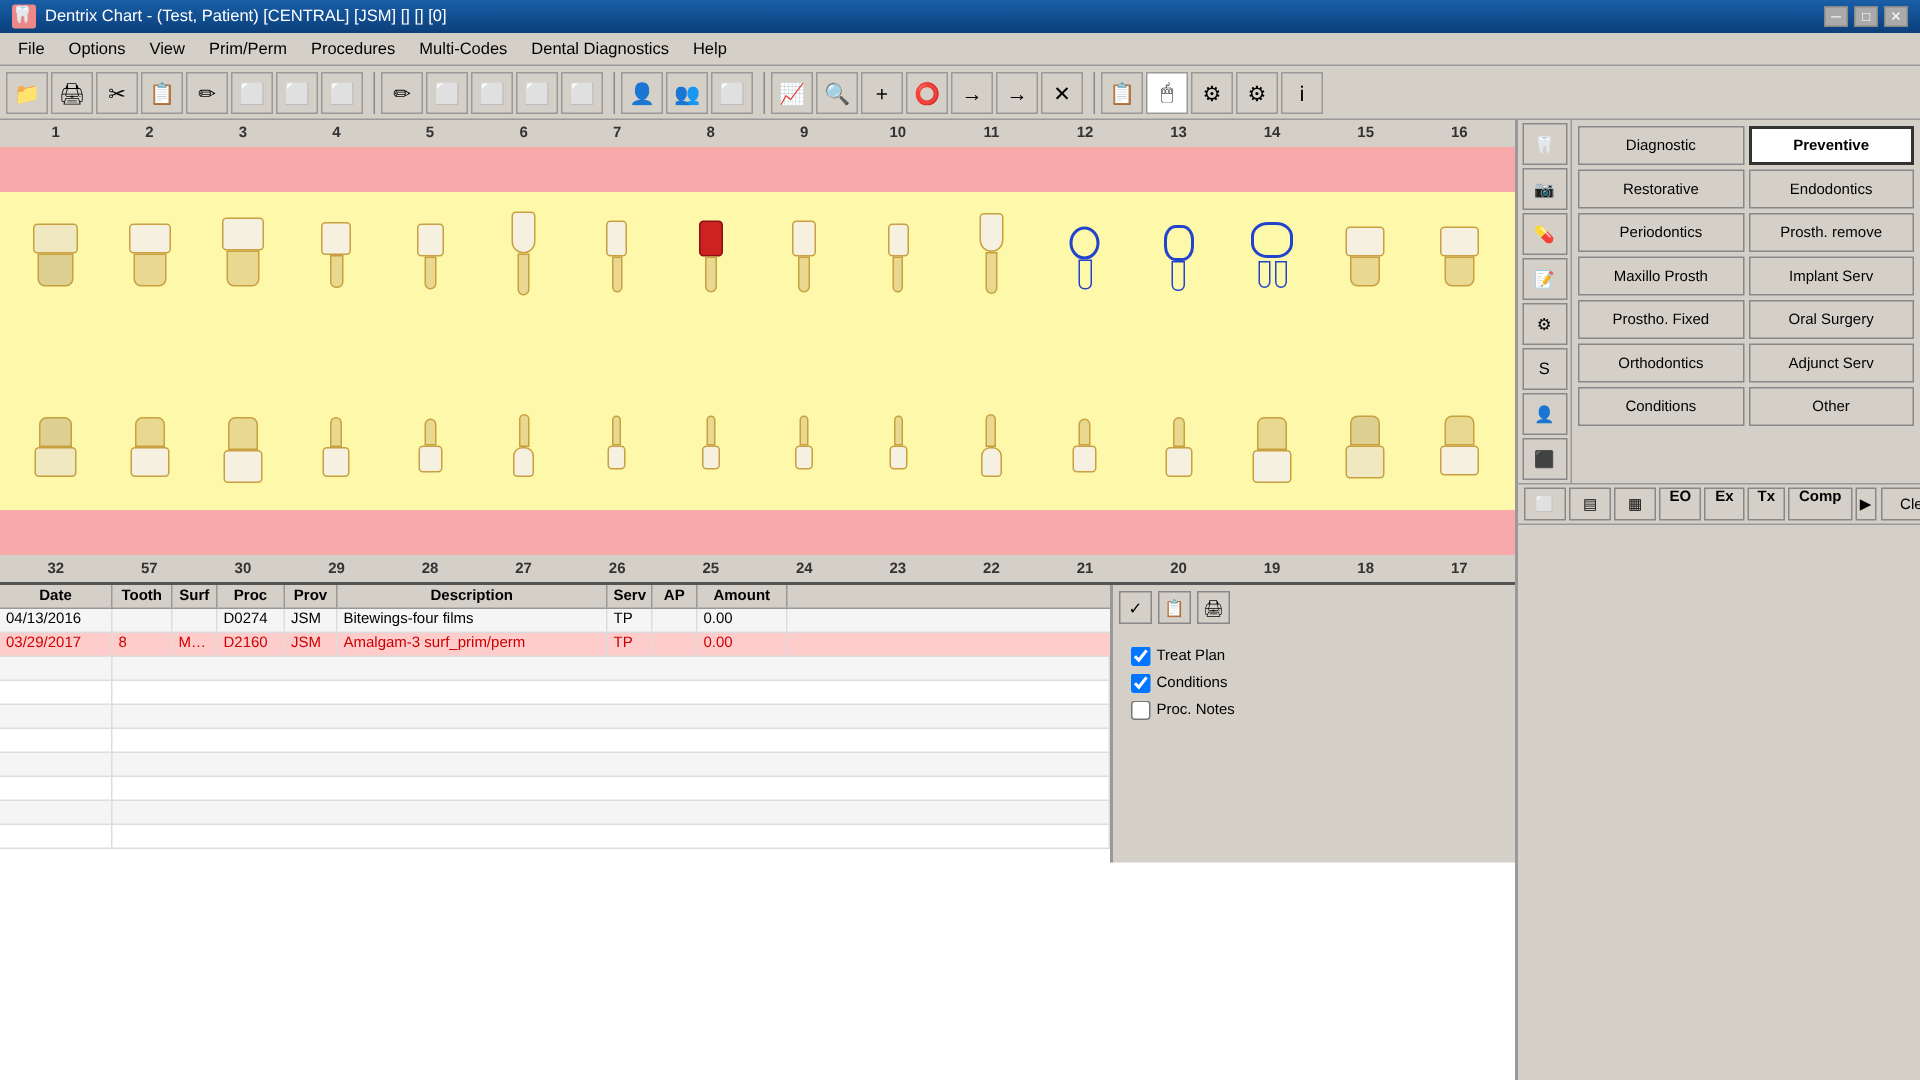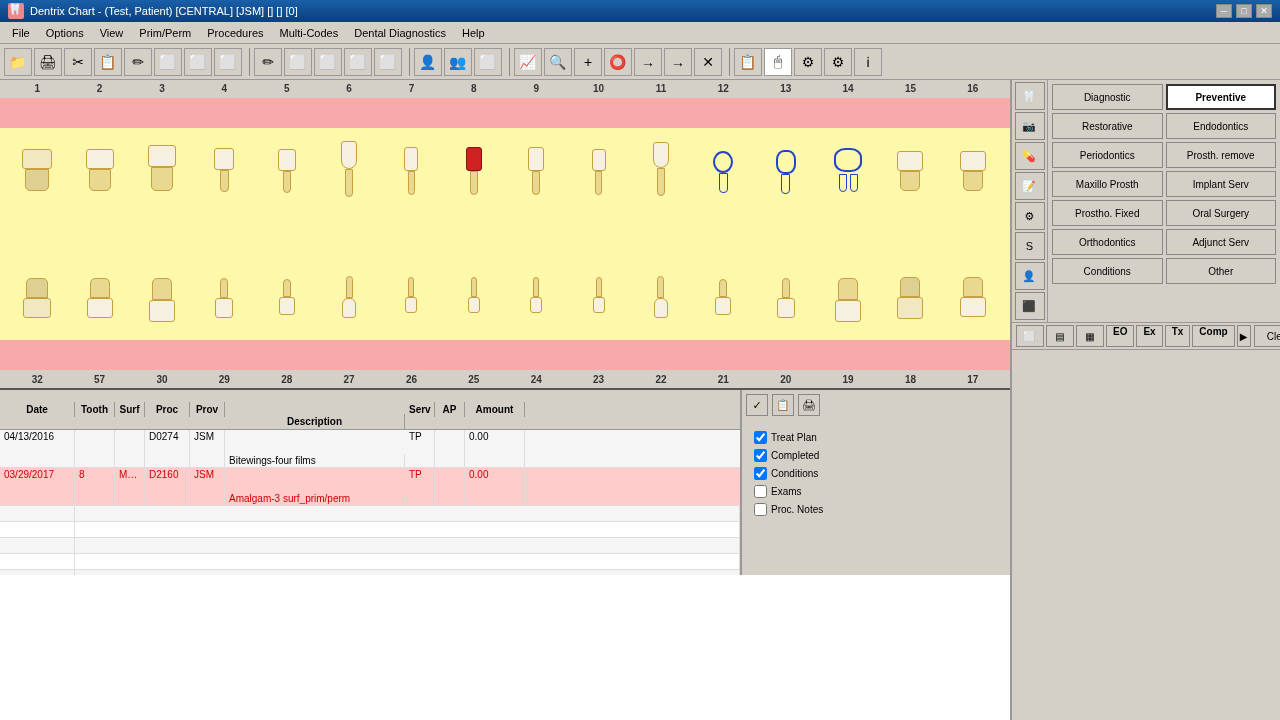--- a/index.html
+++ b/index.html
@@ -71,21 +71,20 @@
       background: #fff;
       overflow: hidden;
     }
 
     .proc-header {
       display: flex;
       background: #d4d0c8;
       border-bottom: 1px solid #999;
       font-size: 10px;
       font-weight: bold;
-      align-items: center;
     }
     .ph-cell {
       border-right: 1px solid #999;
       padding: 2px 4px;
       text-align: center;
     }
 
     .proc-row {
       display: flex;
       border-bottom: 1px solid #ddd;
@@ -176,21 +175,21 @@
       padding: 4px;
       gap: 4px;
     }
 
     
     .col-date { width: 75px; min-width: 75px; }
     .col-tooth { width: 40px; min-width: 40px; }
     .col-surf { width: 30px; min-width: 30px; }
     .col-proc { width: 45px; min-width: 45px; }
     .col-prov { width: 35px; min-width: 35px; }
-    .col-desc { width: 180px; min-width: 180px; margin-top: 24px; }
+    .col-desc { width: 180px; min-width: 180px; }
     .col-stat { width: 30px; min-width: 30px; }
     .col-ap { width: 30px; min-width: 30px; }
     .col-amount { width: 60px; min-width: 60px; }
 
     #sidebar-main {
       display: flex;
       flex-direction: row;
     }
 
     #icon-col {
@@ -737,29 +736,21 @@
           <div style="width:22px;height:22px;background:#d4d0c8;border:1px solid #888;display:flex;align-items:center;justify-content:center;cursor:pointer;">📋</div>
           <div style="width:22px;height:22px;background:#d4d0c8;border:1px solid #888;display:flex;align-items:center;justify-content:center;cursor:pointer;">🖨</div>
         </div>
         <div id="checkboxes">
           <div class="cb-row">
             <input type="checkbox" checked="" style="">
             <label>Treat Plan</label>
           </div>
           <div class="cb-row">
             <input type="checkbox" checked="" style="">
-            <label>Completed</label>
-          </div>
-          <div class="cb-row">
-            <input type="checkbox" checked="" style="">
             <label>Conditions</label>
-          </div>
-          <div class="cb-row">
-            <input type="checkbox" style="">
-            <label>Exams</label>
           </div>
           <div class="cb-row">
             <input type="checkbox" style="">
             <label>Proc. Notes</label>
           </div>
         </div>
       </div>
     </div>
   </div>
 

